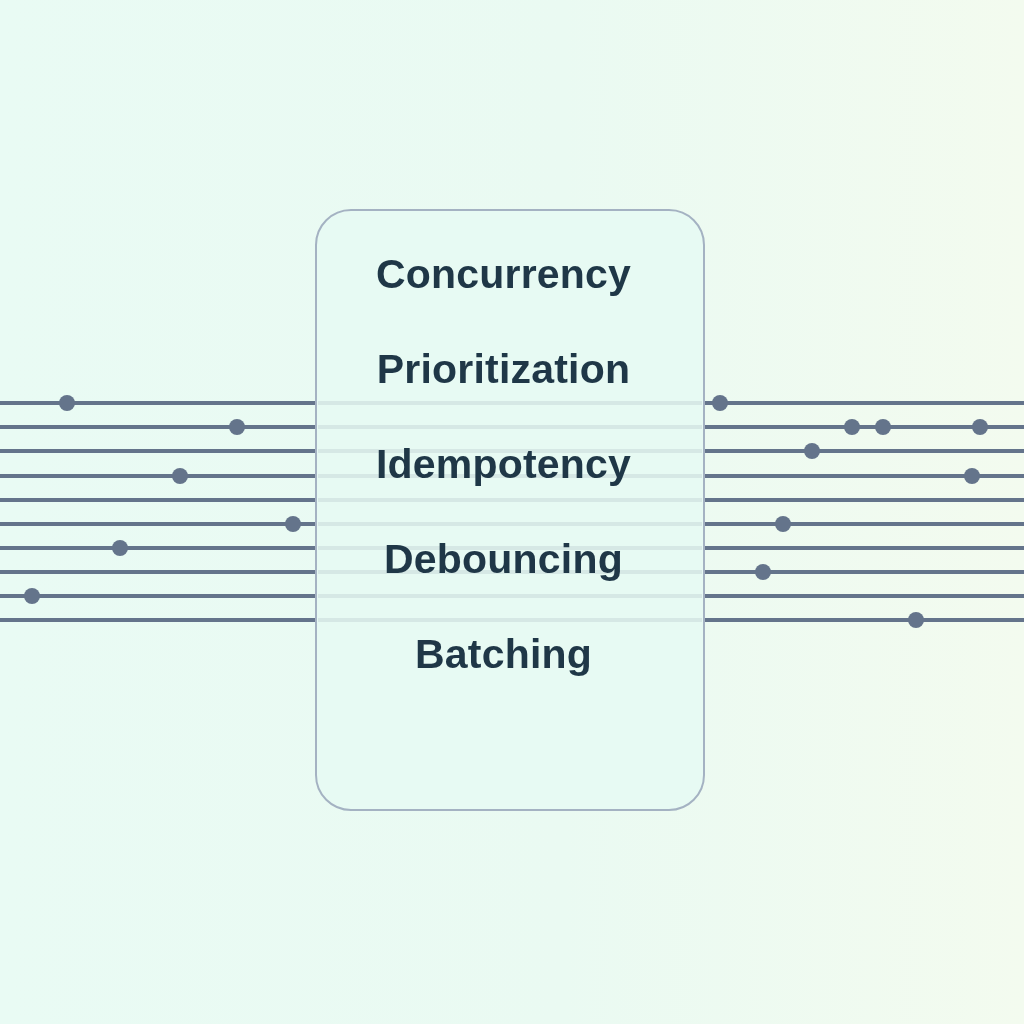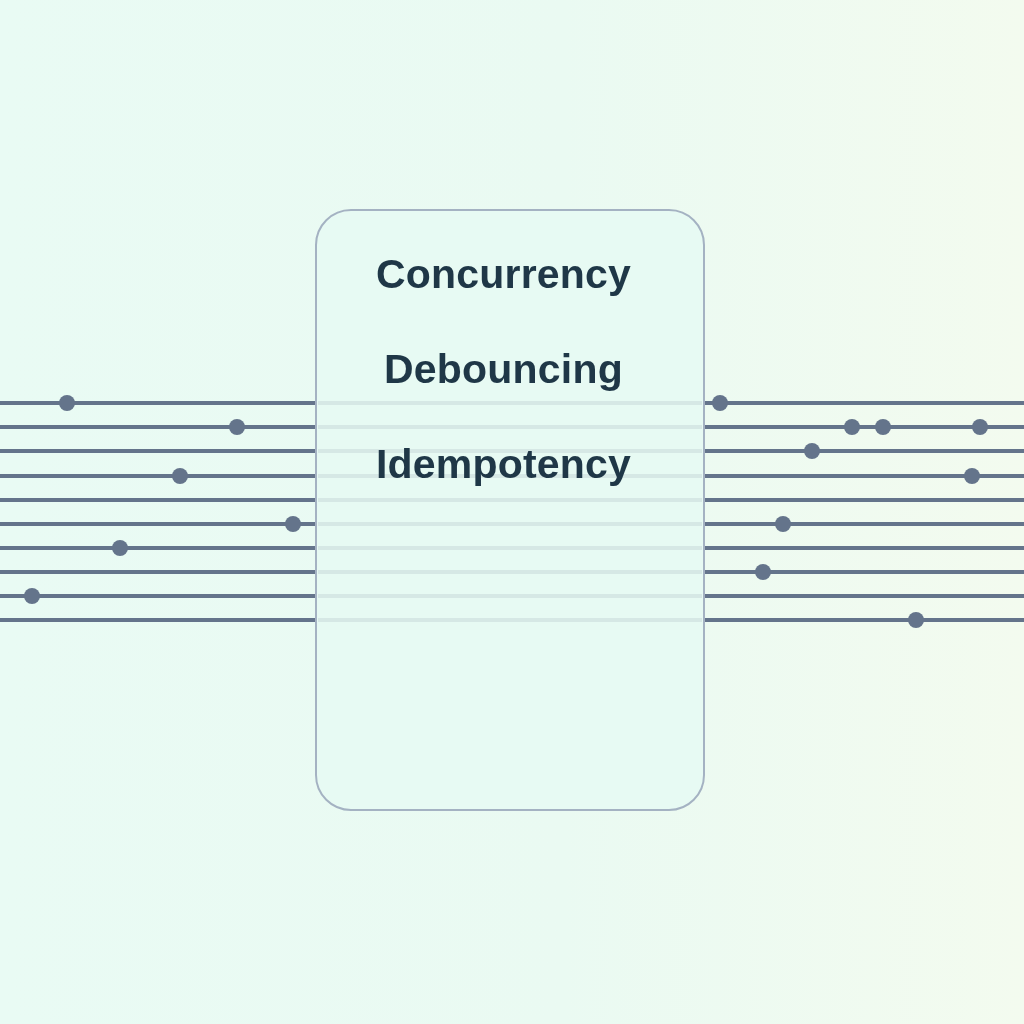--- a/index.html
+++ b/index.html
@@ -91,17 +91,19 @@
       <line x1="705" y1="596" x2="1024" y2="596" stroke="#64748b" stroke-width="4"></line>
       <circle cx="32" cy="596" r="8" fill="#64748b"></circle>
       <line x1="318" y1="620" x2="702" y2="620" stroke="rgba(100,116,139,0.13)" stroke-width="4"></line>
       <line x1="0" y1="620" x2="315" y2="620" stroke="#64748b" stroke-width="4"></line>
       <line x1="705" y1="620" x2="1024" y2="620" stroke="#64748b" stroke-width="4"></line>
       <circle cx="916" cy="620" r="8" fill="#64748b"></circle>
     </svg>
 
   <div class="card-items" id="card-items" style="left: 315px; top: 209px; width: 377px; height: 602px; color: rgb(31, 55, 71);">
     <div class="card-item">Concurrency</div>
+    <div class="card-item">Prioritization</div>
+    <div class="card-item">Idempotency</div>
     <div class="card-item">Debouncing</div>
-    <div class="card-item">Idempotency</div>
+    <div class="card-item">Batching</div>
   </div>
 
 </div>
 
 </body></html>

